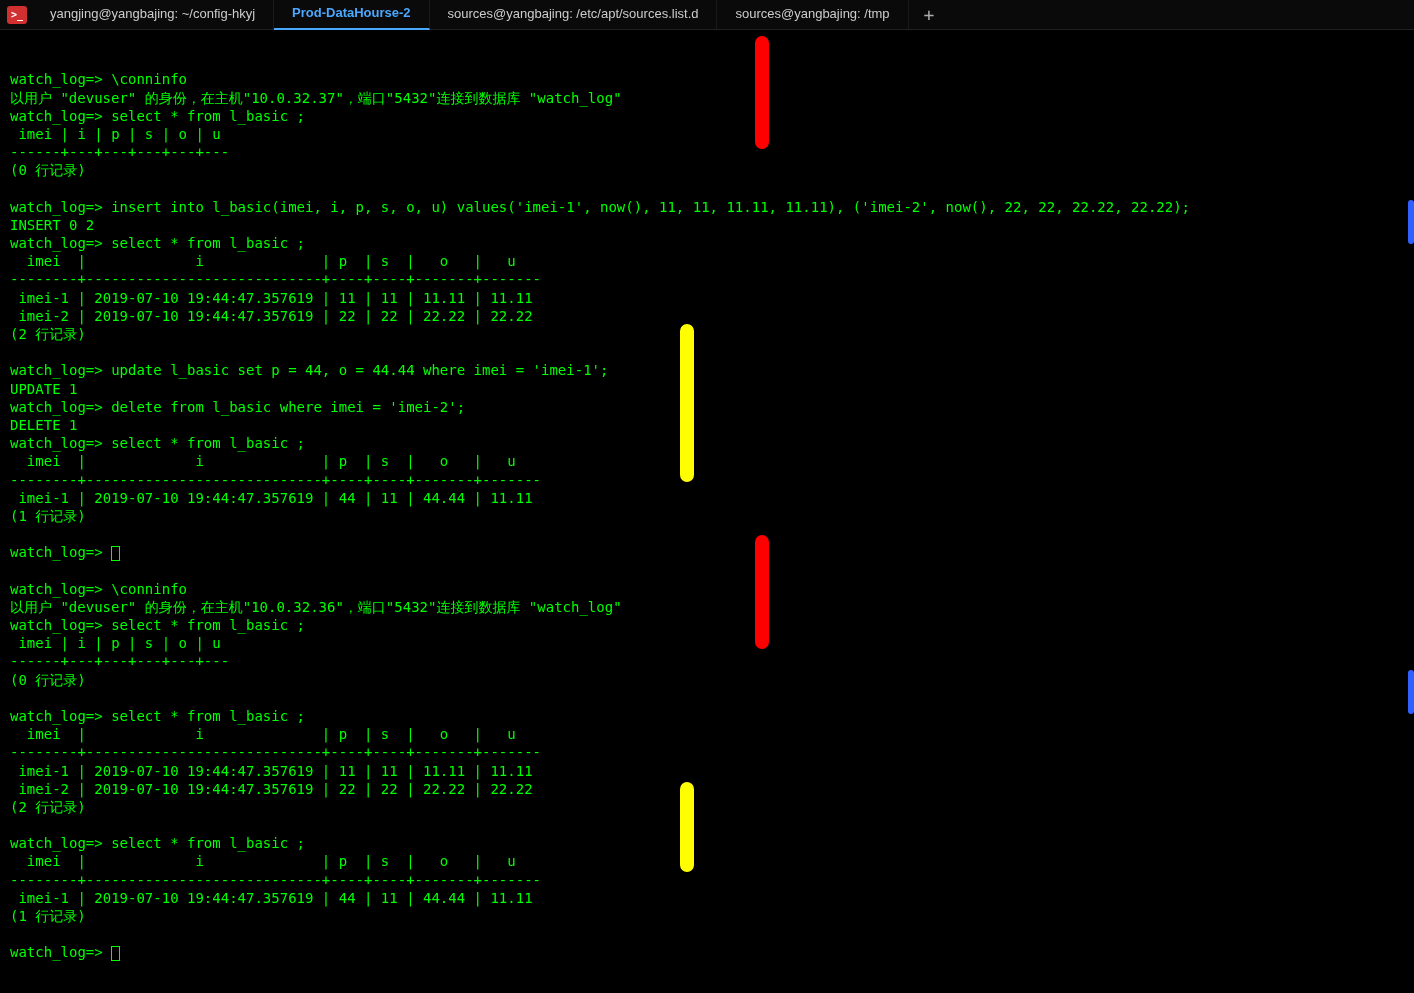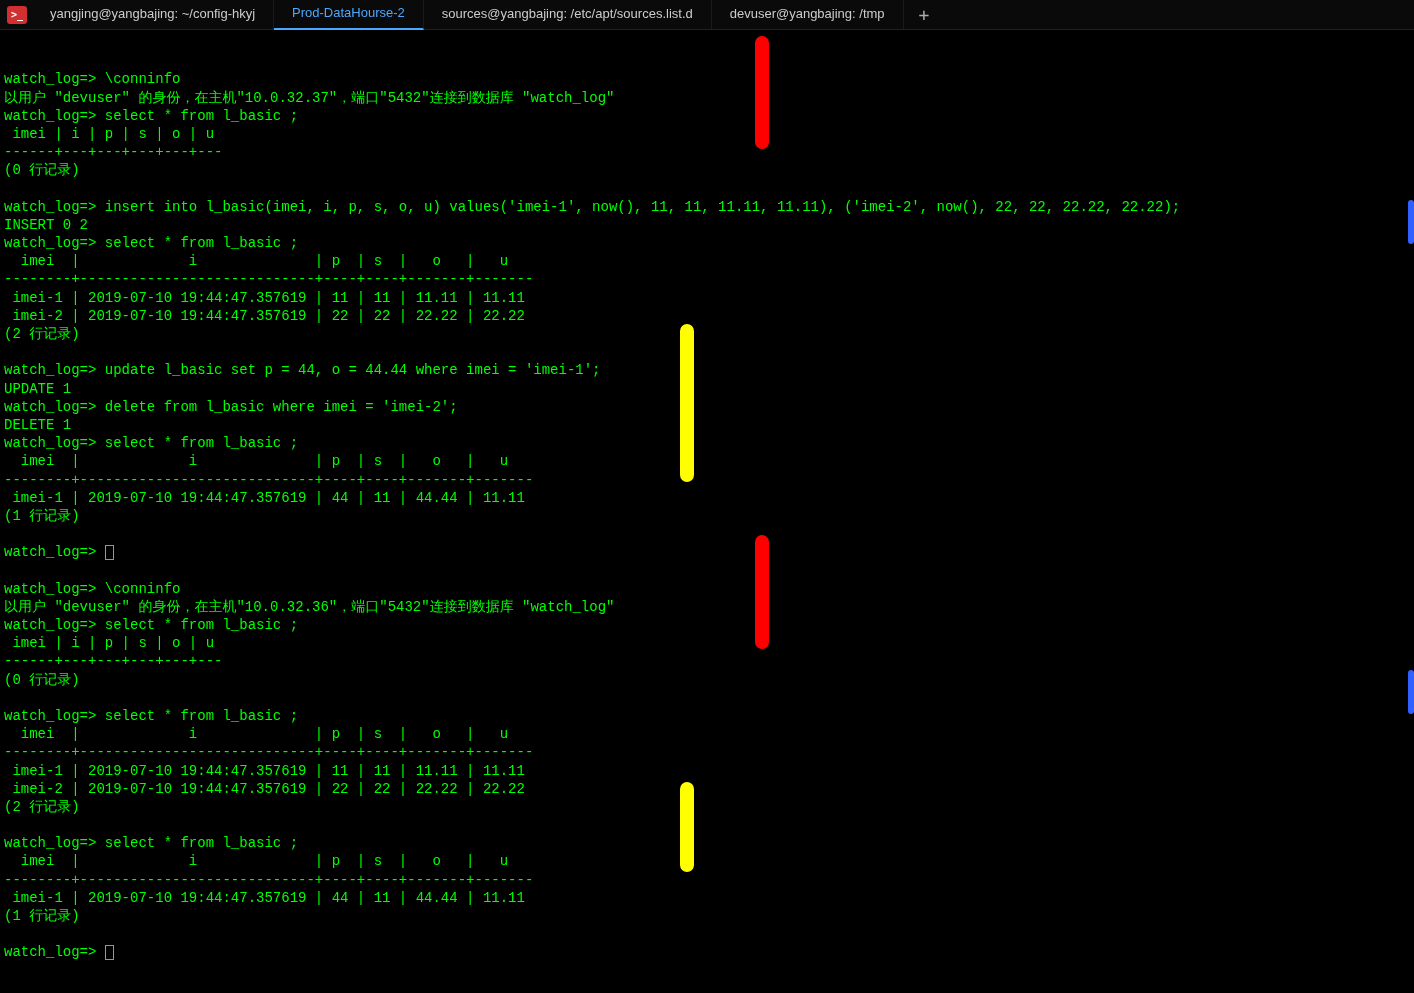--- a/index.html
+++ b/index.html
@@ -50,32 +50,32 @@
       color: #cccccc;
       font-size: 13px;
       cursor: pointer;
       border-right: 1px solid #1a1a1a;
       font-family: "Segoe UI", sans-serif;
       text-align: right;
     }
     .tab.active {
       color: #4aa8ff;
       border-bottom: 2px solid #4aa8ff;
+      font-weight: bold;
     }
     .add-tab {
       padding: 6px 15px;
       color: #aaa;
       font-size: 18px;
       cursor: pointer;
     }
     .terminal-area {
-      padding: 4px 4px;
+      padding: 4px 10px;
       white-space: pre;
       position: relative;
-      font-family: Liberation Mono, monospace;
     }
     .terminal-line {
       min-height: 18px;
       white-space: pre;
     }
     .cursor-box {
       display: inline-block;
       width: 9px;
       height: 15px;
       border: 1px solid #00ff00;
@@ -128,21 +128,21 @@
 </head>
 <body>
 
 <div class="tab-bar">
   <div class="tab-icon">
     <div class="terminal-icon">&gt;_</div>
   </div>
   <div class="tab">yangjing@yangbajing: ~/config-hkyj</div>
   <div class="tab active">Prod-DataHourse-2</div>
   <div class="tab">sources@yangbajing: /etc/apt/sources.list.d</div>
-  <div class="tab">devuser@yangbajing: /tmp</div>
+  <div class="tab">sources@yangbajing: /tmp</div>
   <div class="add-tab">+</div>
 </div>
 
 <div class="terminal-area">
   <div id="terminal-lines"><div class="terminal-line">watch_log=&gt; \conninfo</div><div class="terminal-line">以用户 "devuser" 的身份，在主机"10.0.32.37"，端口"5432"连接到数据库 "watch_log"</div><div class="terminal-line">watch_log=&gt; select * from l_basic ;</div><div class="terminal-line"> imei | i | p | s | o | u </div><div class="terminal-line">------+---+---+---+---+---</div><div class="terminal-line">(0 行记录)</div><div class="terminal-line"> </div><div class="terminal-line">watch_log=&gt; insert into l_basic(imei, i, p, s, o, u) values('imei-1', now(), 11, 11, 11.11, 11.11), ('imei-2', now(), 22, 22, 22.22, 22.22);</div><div class="terminal-line">INSERT 0 2</div><div class="terminal-line">watch_log=&gt; select * from l_basic ;</div><div class="terminal-line">  imei  |             i              | p  | s  |   o   |   u   </div><div class="terminal-line">--------+----------------------------+----+----+-------+-------</div><div class="terminal-line"> imei-1 | 2019-07-10 19:44:47.357619 | 11 | 11 | 11.11 | 11.11</div><div class="terminal-line"> imei-2 | 2019-07-10 19:44:47.357619 | 22 | 22 | 22.22 | 22.22</div><div class="terminal-line">(2 行记录)</div><div class="terminal-line"> </div><div class="terminal-line">watch_log=&gt; update l_basic set p = 44, o = 44.44 where imei = 'imei-1';</div><div class="terminal-line">UPDATE 1</div><div class="terminal-line">watch_log=&gt; delete from l_basic where imei = 'imei-2';</div><div class="terminal-line">DELETE 1</div><div class="terminal-line">watch_log=&gt; select * from l_basic ;</div><div class="terminal-line">  imei  |             i              | p  | s  |   o   |   u   </div><div class="terminal-line">--------+----------------------------+----+----+-------+-------</div><div class="terminal-line"> imei-1 | 2019-07-10 19:44:47.357619 | 44 | 11 | 44.44 | 11.11</div><div class="terminal-line">(1 行记录)</div><div class="terminal-line"> </div><div class="terminal-line">watch_log=&gt; <span class="cursor-box"></span></div><div class="terminal-line"> </div><div class="terminal-line">watch_log=&gt; \conninfo</div><div class="terminal-line">以用户 "devuser" 的身份，在主机"10.0.32.36"，端口"5432"连接到数据库 "watch_log"</div><div class="terminal-line">watch_log=&gt; select * from l_basic ;</div><div class="terminal-line"> imei | i | p | s | o | u </div><div class="terminal-line">------+---+---+---+---+---</div><div class="terminal-line">(0 行记录)</div><div class="terminal-line"> </div><div class="terminal-line">watch_log=&gt; select * from l_basic ;</div><div class="terminal-line">  imei  |             i              | p  | s  |   o   |   u   </div><div class="terminal-line">--------+----------------------------+----+----+-------+-------</div><div class="terminal-line"> imei-1 | 2019-07-10 19:44:47.357619 | 11 | 11 | 11.11 | 11.11</div><div class="terminal-line"> imei-2 | 2019-07-10 19:44:47.357619 | 22 | 22 | 22.22 | 22.22</div><div class="terminal-line">(2 行记录)</div><div class="terminal-line"> </div><div class="terminal-line">watch_log=&gt; select * from l_basic ;</div><div class="terminal-line">  imei  |             i              | p  | s  |   o   |   u   </div><div class="terminal-line">--------+----------------------------+----+----+-------+-------</div><div class="terminal-line"> imei-1 | 2019-07-10 19:44:47.357619 | 44 | 11 | 44.44 | 11.11</div><div class="terminal-line">(1 行记录)</div><div class="terminal-line"> </div><div class="terminal-line">watch_log=&gt; <span class="cursor-box"></span></div></div>
 </div>
 
 <div class="marker marker-red-1"></div>
 <div class="marker marker-yellow-1"></div>
 <div class="marker marker-red-2"></div>

